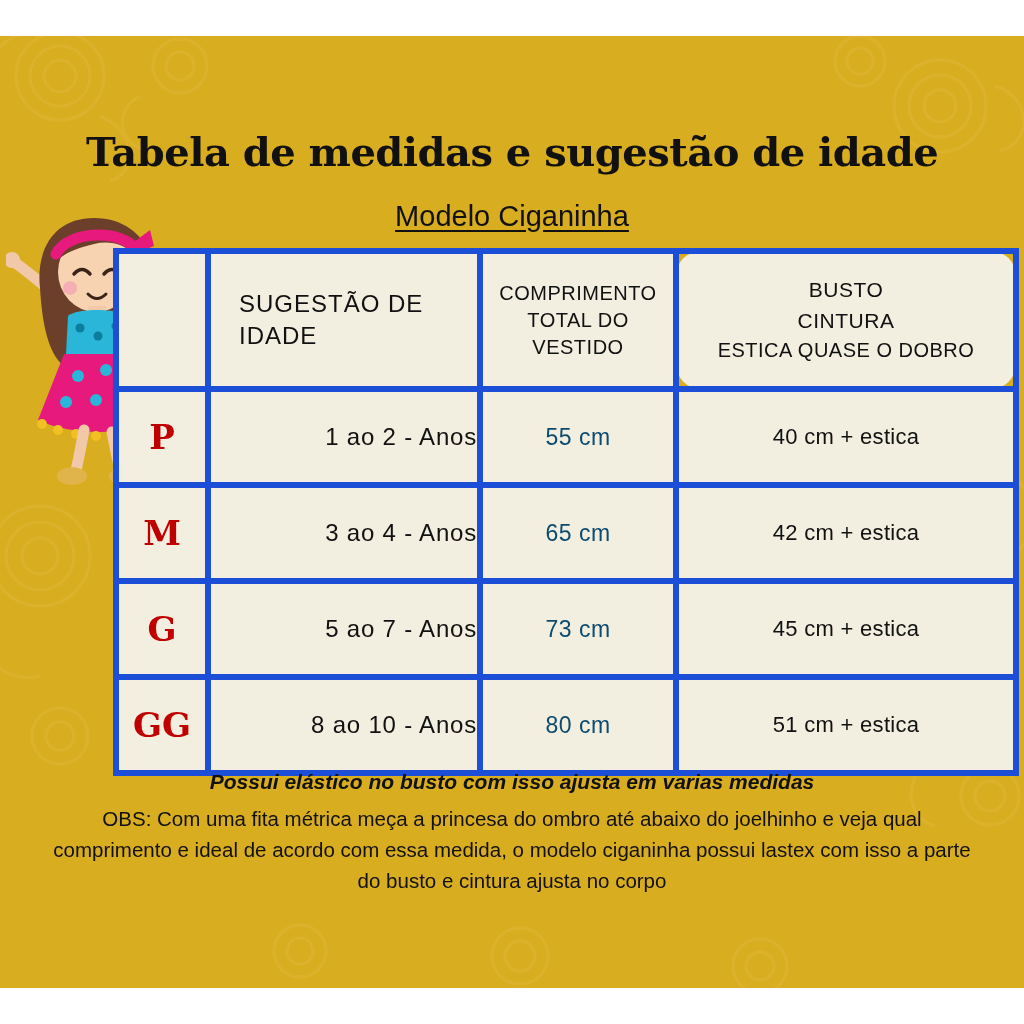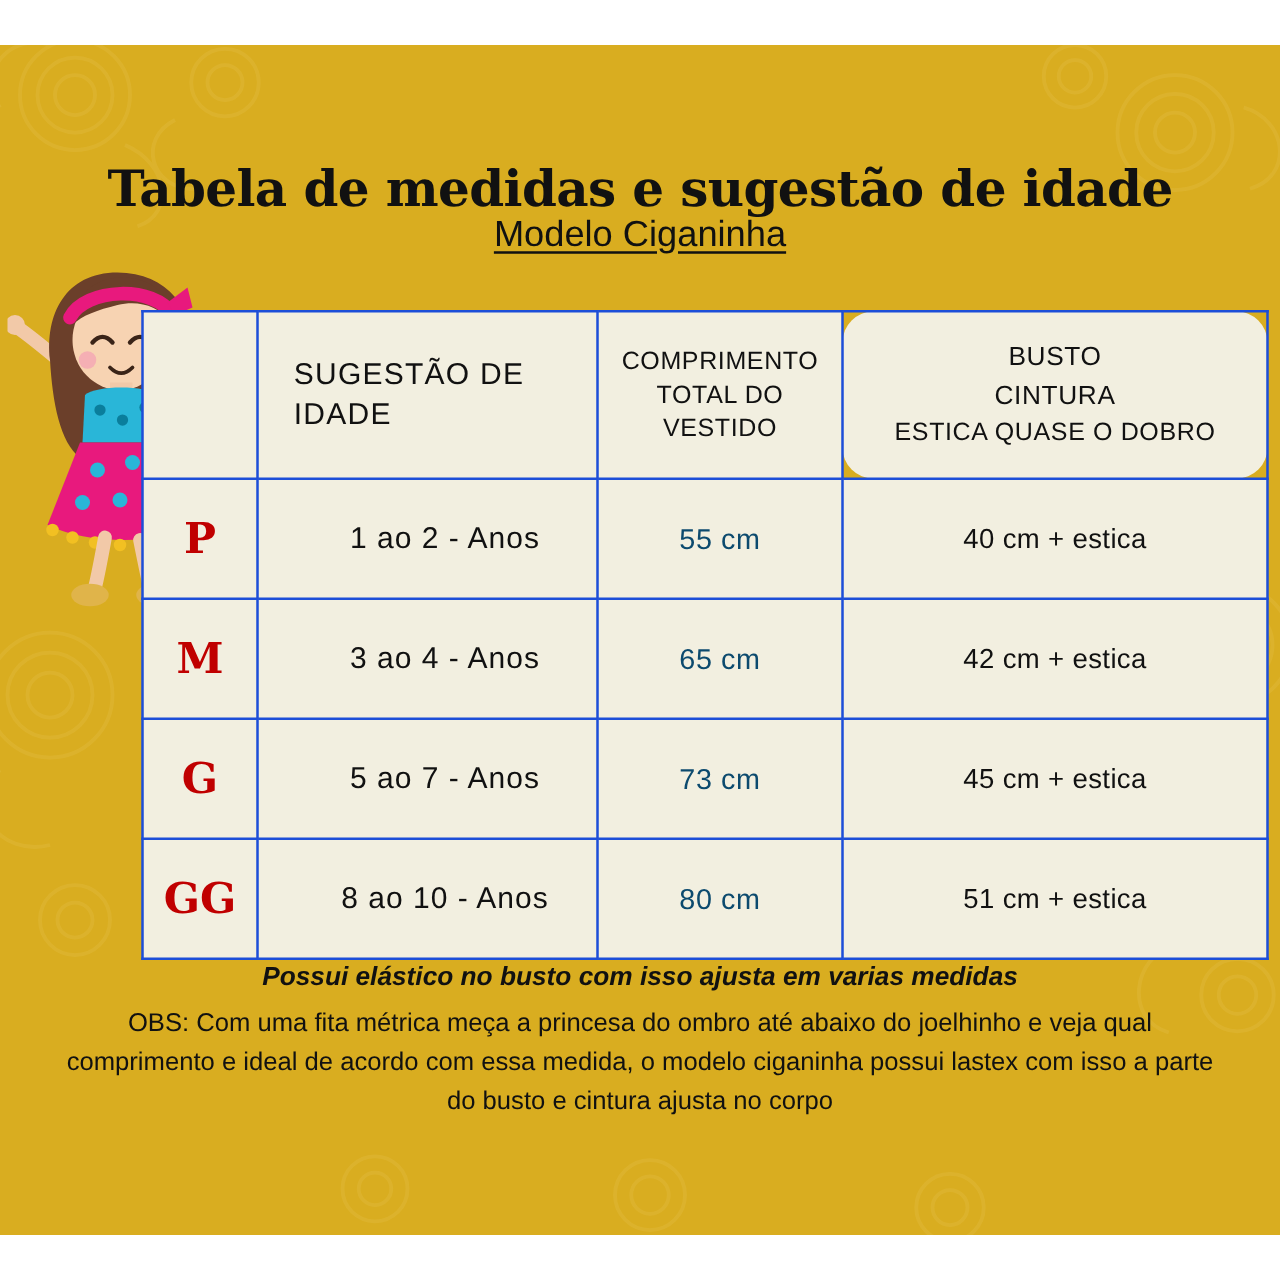--- a/index.html
+++ b/index.html
@@ -47,34 +47,34 @@
     font-weight: bold;
     font-size: 40px;
     color: #111111;
     letter-spacing: -0.5px;
     line-height: 1;
     margin: 0;
   }
   .subtitle {
     font-size: 29px;
     color: #111111;
-    margin-top: 0;
+    margin-top: 28px;
     text-decoration: underline;
     text-underline-offset: 4px;
   }
   table.sizes {
     position: absolute;
     left: 113px;
     top: 212px;
     width: 900px;
     border-collapse: collapse;
     table-layout: fixed;
   }
   table.sizes td, table.sizes th {
-    border: 2px solid #1d4ed8;
+    border: 6px solid #1d4ed8;
     background: #f2efe0;
     padding: 0;
   }
   thead th {
     background: #d6d6d6;
     height: 132px;
     vertical-align: middle;
     font-weight: normal;
     color: #111111;
   }
@@ -108,21 +108,21 @@
     font-family: "DejaVu Serif", serif;
     font-weight: bold;
     font-size: 34px;
     color: #c00000;
     text-align: center;
     vertical-align: middle;
   }
   td.age {
     font-size: 24px;
     color: #111111;
-    text-align: center;
+    text-align: right;
     padding-left: 28px !important;
     letter-spacing: 0.8px;
     vertical-align: middle;
   }
   td.len {
     font-size: 23px;
     color: #0c4a6e;
     text-align: center;
     vertical-align: middle;
     letter-spacing: 0.5px;

